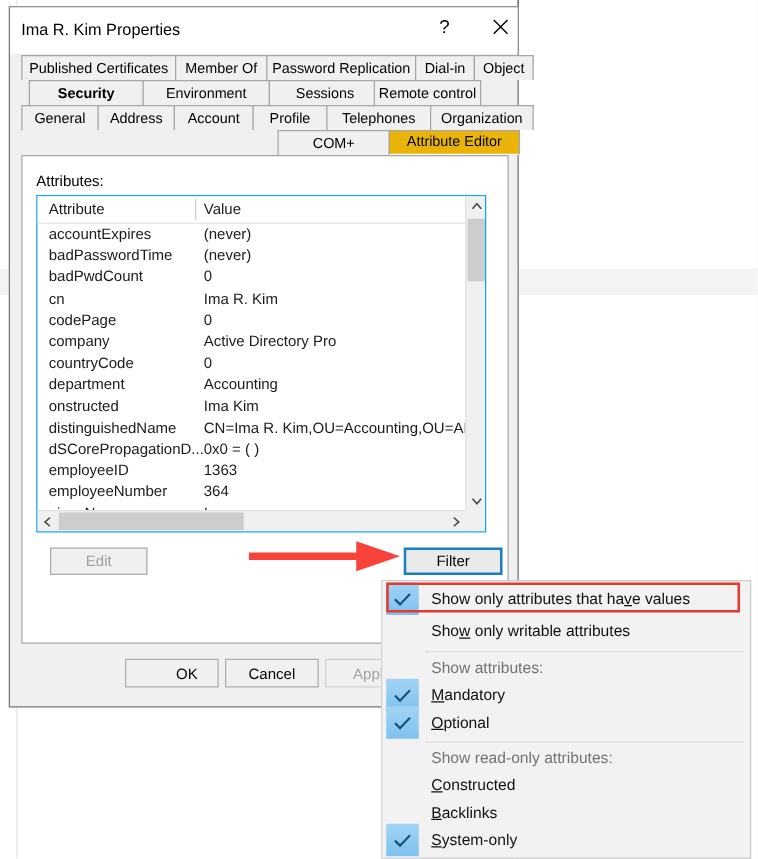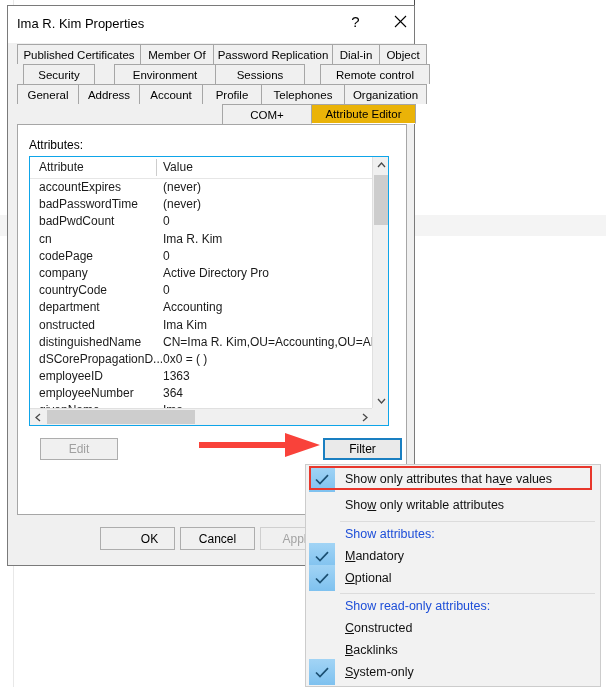--- a/index.html
+++ b/index.html
@@ -369,21 +369,21 @@
     left: 39px;
     font-size: 12.5px;
     color: #111111;
     white-space: nowrap;
   }
   .menu-item .mi-label u { text-decoration: underline; }
   .menu-section {
     position: absolute;
     left: 39px;
     font-size: 12.5px;
-    color: #1d4ed8;
+    color: #737373;
     white-space: nowrap;
   }
   .menu-sep {
     position: absolute;
     left: 34px;
     width: 255px;
     height: 1px;
     background: #dcdcdc;
   }
   #menu-highlight {
@@ -422,24 +422,24 @@
 
   <div id="tabstrip">
       <div class="tabrow" style="top: 0px;">
         <div class="tab" style="left: 0px; width: 124px;">Published Certificates</div>
         <div class="tab" style="left: 123px; width: 74px;">Member Of</div>
         <div class="tab" style="left: 196px; width: 120px;">Password Replication</div>
         <div class="tab" style="left: 315px; width: 48px;">Dial-in</div>
         <div class="tab" style="left: 362px; width: 48px;">Object</div>
       </div>
       <div class="tabrow" style="top: 20px;">
-        <div class="tab" style="left: 6px; width: 72px;">Security</div>
+        <div class="tab" style="left: 6px; width: 92px; font-weight: bold;">Security</div>
         <div class="tab" style="left: 97px; width: 102px;">Environment</div>
         <div class="tab" style="left: 198px; width: 90px;">Sessions</div>
-        <div class="tab" style="left: 303px; width: 110px;">Remote control</div>
+        <div class="tab" style="left: 282px; width: 86px;">Remote control</div>
       </div>
       <div class="tabrow" style="top: 40px;">
         <div class="tab" style="left: 0px; width: 62px;">General</div>
         <div class="tab" style="left: 61px; width: 62px;">Address</div>
         <div class="tab" style="left: 122px; width: 64px;">Account</div>
         <div class="tab" style="left: 185px; width: 60px;">Profile</div>
         <div class="tab" style="left: 244px; width: 84px;">Telephones</div>
         <div class="tab" style="left: 327px; width: 83px;">Organization</div>
       </div>
       <div class="tabrow" style="top: 60px;">

